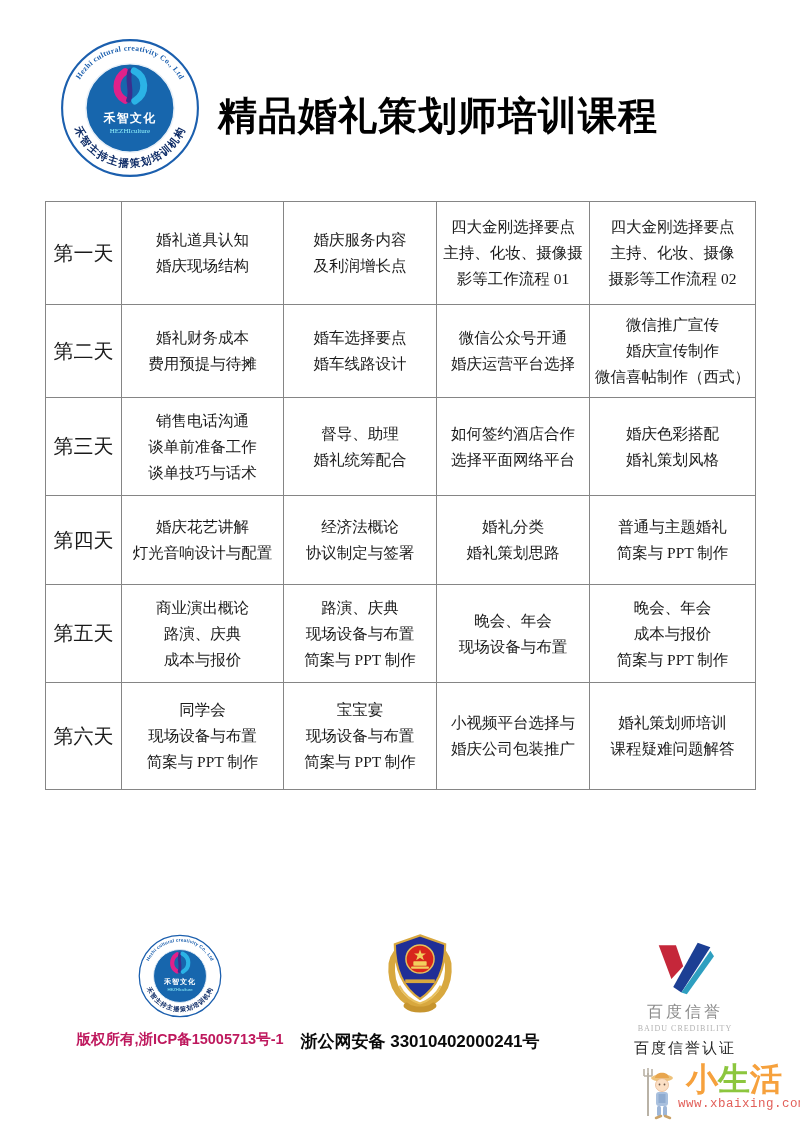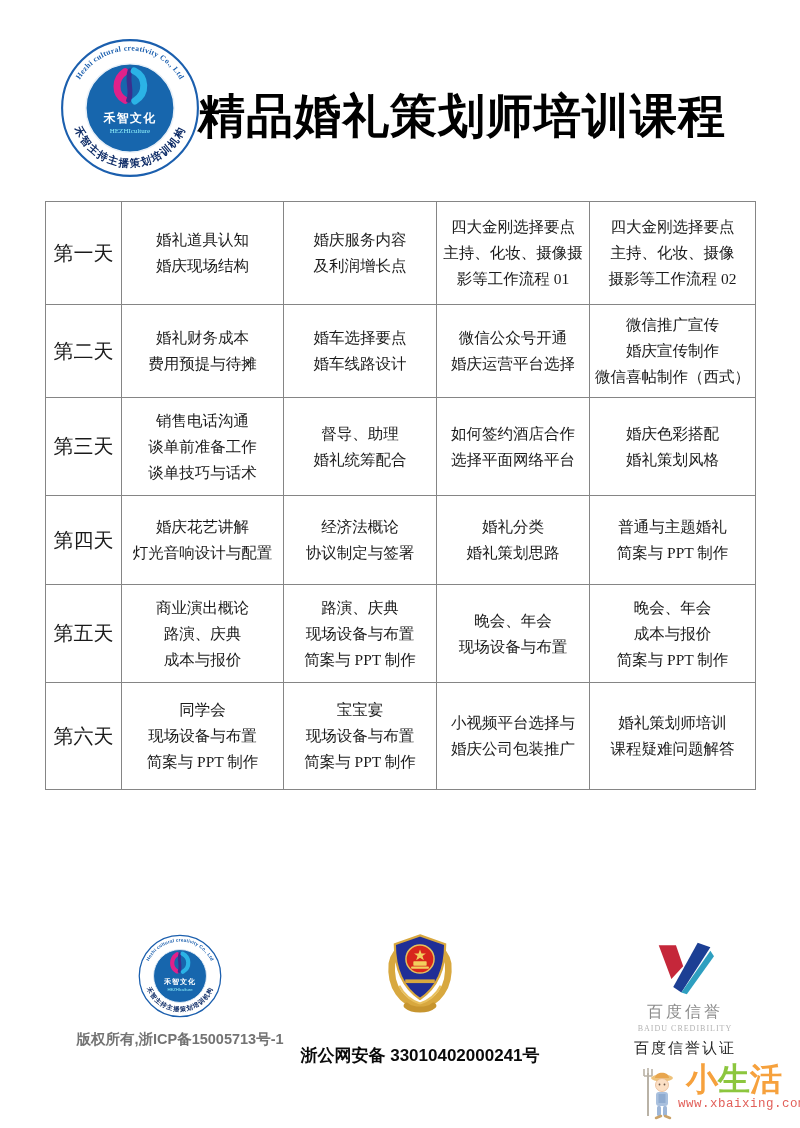--- a/index.html
+++ b/index.html
@@ -1,44 +1,44 @@
 <!DOCTYPE html>
 <html><head>
 <meta charset="utf-8">
 <style>
   html,body{margin:0;padding:0;}
   body{width:800px;height:1128px;position:relative;background:#ffffff;
        font-family:"Liberation Serif","DejaVu Serif",serif;overflow:hidden;}
 
   
   .hdr-logo{position:absolute;left:60px;top:38px;width:140px;height:140px;}
-  .page-title{position:absolute;left:186px;top:80px;width:552px;height:72px;
-      font-size:47px;font-weight:bold;color:#000;text-align:center;
+  .page-title{position:absolute;left:162px;top:80px;width:552px;height:72px;
+      font-size:39px;font-weight:bold;color:#000;text-align:center;
       letter-spacing:1px;line-height:72px;white-space:nowrap;}
 
   
   table.schedule{position:absolute;left:45px;top:201px;width:710px;
       border-collapse:collapse;table-layout:fixed;}
   table.schedule td,table.schedule th{border:1px solid #858585;
       color:#1a1a1a;text-align:center;vertical-align:middle;padding:2px;}
   table.schedule th{font-size:17px;font-weight:bold;letter-spacing:1px;}
   td.day{font-size:20px;font-weight:normal;vertical-align:top;padding-top:28px;}
   .cell-text{white-space:pre-line;font-size:15.5px;line-height:26px;}
   tr.hrow{height:67px;} tr.r1{height:103px;} tr.r2{height:93px;}
   tr.r3{height:98px;} tr.r4{height:89px;} tr.r5{height:98px;} tr.r6{height:107px;}
 
   
   .footer-block{position:absolute;text-align:center;
       font-family:"Liberation Sans","DejaVu Sans",sans-serif;}
   .fb-left{left:50px;top:934px;width:260px;}
   .fb-left svg{width:84px;height:84px;}
-  .copyright{margin-top:8px;font-size:14.5px;font-weight:bold;color:#737373;}
+  .copyright{margin-top:8px;font-size:14.5px;font-weight:bold;color:#be185d;}
   .fb-center{left:300px;top:924px;width:240px;}
   .fb-center svg{width:74px;height:96px;}
-  .beian{margin-top:20px;font-size:17px;font-weight:bold;color:#0a0a0a;}
+  .beian{margin-top:6px;font-size:17px;font-weight:bold;color:#0a0a0a;}
   .fb-right{left:610px;top:940px;width:150px;}
   .fb-right svg{width:58px;height:56px;}
   .baidu-cn{font-size:16px;color:#8a8a8a;letter-spacing:3px;margin-top:2px;}
   .baidu-en{font-size:8px;color:#b3b3b3;letter-spacing:1px;margin-top:1px;font-family:Liberation Serif, serif;}
   .baidu-cert{font-size:15px;font-weight:normal;color:#262626;letter-spacing:2px;margin-top:6px;}
 
   
   .watermark{position:absolute;right:8px;bottom:6px;width:150px;height:60px;
       font-family:"Liberation Sans","DejaVu Sans",sans-serif;}
   .wm-mascot{position:absolute;left:0;bottom:2px;width:34px;height:54px;}

